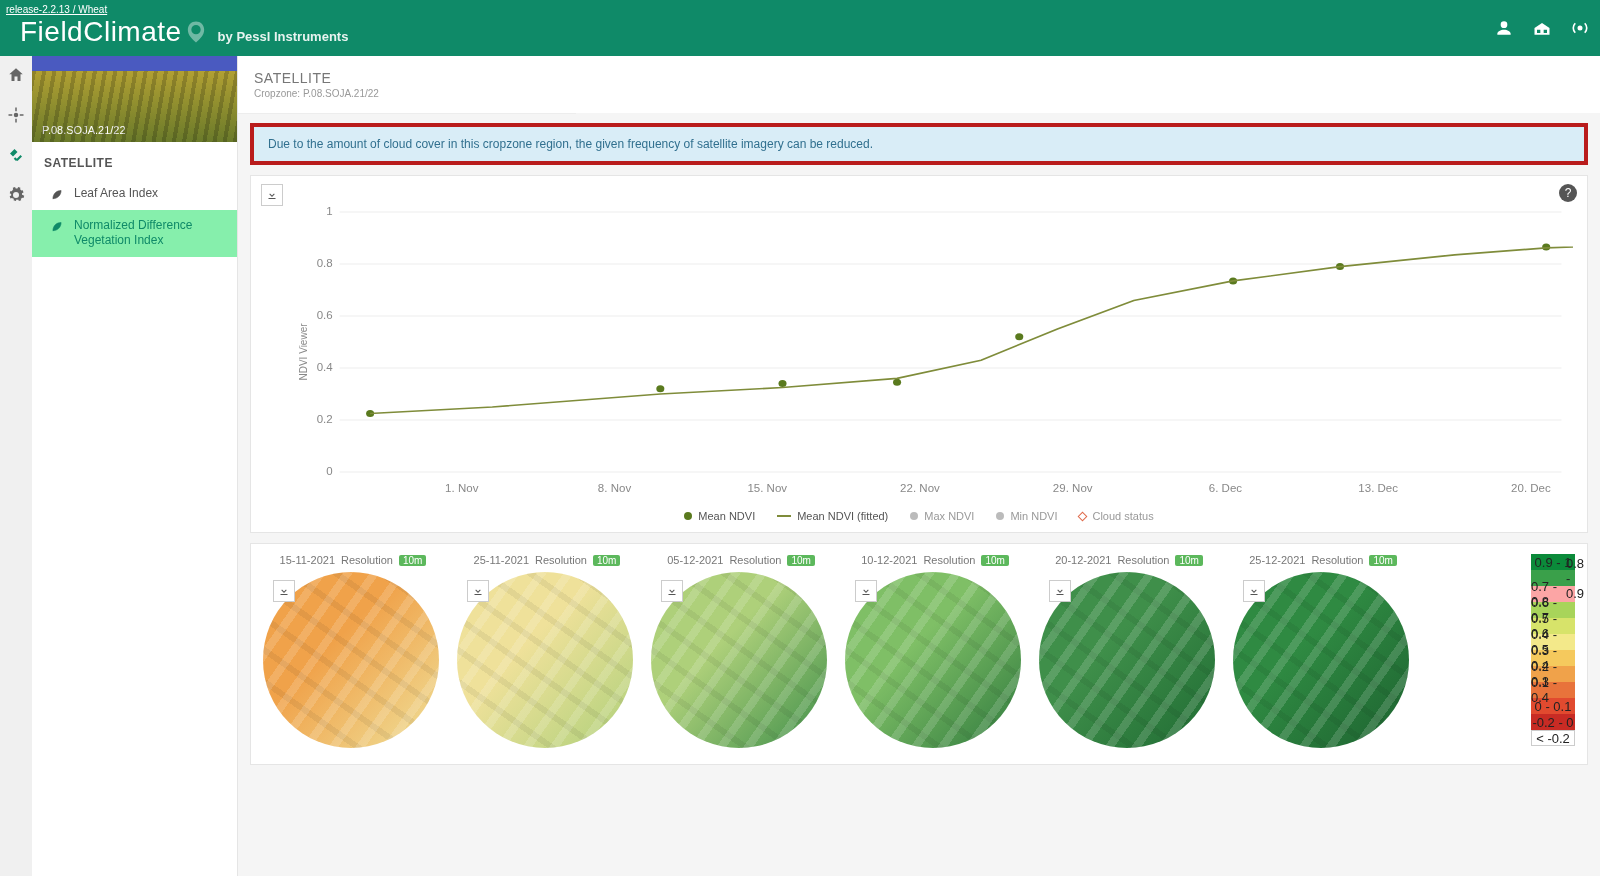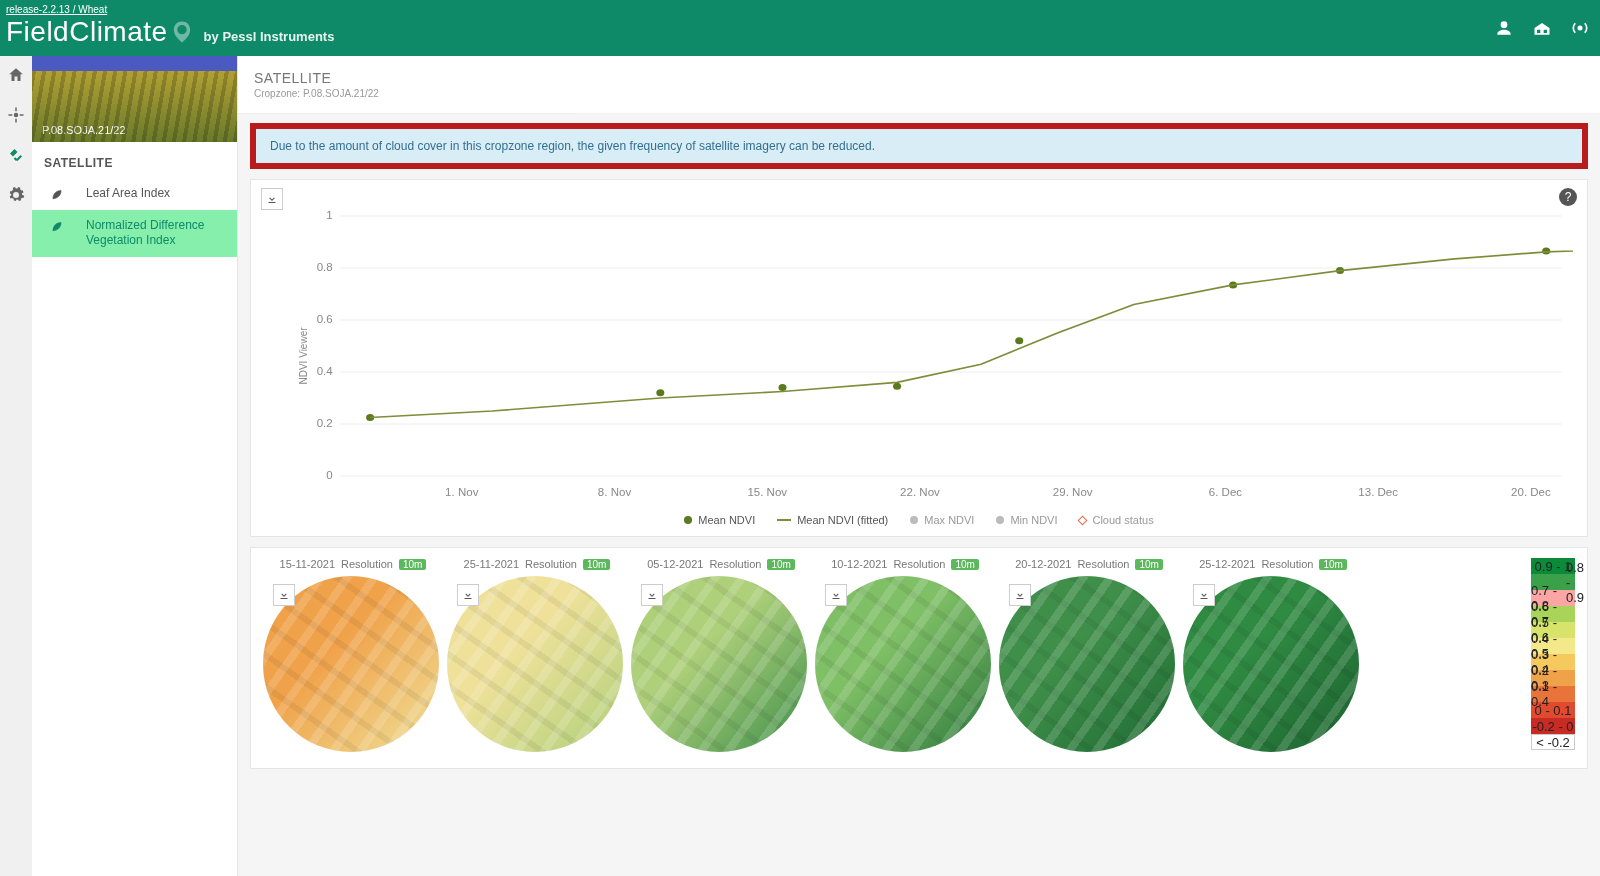--- a/index.html
+++ b/index.html
@@ -2,73 +2,73 @@
 <html><head>
 <meta charset="utf-8">
 <style>
   * { box-sizing: border-box; margin: 0; padding: 0; }
   html, body { height: 100%; font-family: Arial, Helvetica, sans-serif; font-size: 12px; color: #555; background: #fff; }
   body { display: flex; flex-direction: column; }
 
   
   .header { background: #0f8a68; color: #fff; height: 56px; display: flex; align-items: center; position: relative; }
   .release { position: absolute; top: 4px; left: 6px; font-size: 10px; color: #fff; text-decoration: underline; }
-  .brand { display: flex; align-items: baseline; padding-left: 6px; margin-top: 8px; }
+  .brand { display: flex; align-items: baseline; padding-left: 20px; margin-top: 8px; }
   .brand-logo { font-size: 28px; font-weight: 400; letter-spacing: .5px; display: flex; align-items: center; }
   .brand-logo svg { height: 28px; }
   .brand-by { font-size: 13px; margin-left: 8px; opacity: .9; font-weight: bold; }
   .header-icons { position: absolute; right: 10px; top: 50%; transform: translateY(-50%); display: flex; gap: 18px; }
   .header-icons .hicon { width: 20px; height: 20px; fill: #fff; cursor: pointer; }
 
   
   .shell { flex: 1; display: flex; min-height: 0; }
   .rail { width: 32px; background: #f0f0f0; display: flex; flex-direction: column; align-items: center; padding-top: 10px; gap: 22px; }
   .rail .ricn { width: 18px; height: 18px; fill: #666; cursor: pointer; }
   .rail .ricn.active { fill: #0f8a68; }
 
   .sidebar { width: 206px; background: #fff; border-right: 1px solid #e5e5e5; display: flex; flex-direction: column; }
   .fieldimg { height: 86px; background: linear-gradient(180deg,#4a5ac0 0%,#4a5ac0 18%,#b1a033 18%,#6a7a2a 100%); position: relative; color: #fff; }
   .fieldimg::after { content:""; position:absolute; inset:18% 0 0 0; background:
       repeating-linear-gradient(100deg, rgba(0,0,0,.18) 0 4px, transparent 4px 10px); }
   .fieldname { position: absolute; bottom: 6px; left: 10px; font-size: 11px; }
 
   .side-title { font-size: 12px; font-weight: 700; color: #555; padding: 14px 12px 8px; letter-spacing: .5px; }
-  .navitem { display: flex; align-items: flex-start; gap: 22px; padding: 8px 12px 8px 18px; font-size: 12px; cursor: pointer; }
+  .navitem { display: flex; align-items: flex-start; gap: 10px; padding: 8px 12px 8px 18px; font-size: 12px; cursor: pointer; }
   .navitem svg { width: 14px; height: 14px; flex: none; margin-top: 1px; }
   .navitem.active { background: #86efac; color: #0f8a68; }
   .navitem.active svg { fill: #0f8a68; }
   .navitem .lbl { line-height: 1.3; }
 
   .content { flex: 1; overflow: auto; background: #f5f5f5; padding: 0 12px 12px 12px; display: flex; flex-direction: column; gap: 10px; }
 
   .pagehdr { background: #fff; padding: 14px 16px; width: 130px; box-shadow: 0 1px 0 rgba(0,0,0,.03); margin-left:-12px; width: calc(100% - 1000px); min-width:140px;}
   .pagehdr-wrap { background:#fff; margin: 0 -12px; padding: 0 12px; display:flex;}
   .pagehdr h2 { font-size: 14px; font-weight: 400; color: #777; letter-spacing: .5px; }
   .pagehdr .sub { font-size: 10px; color: #999; margin-top: 2px; }
 
-  .banner { background: #d9edf7; border: 6px solid #b91c1c; color: #31708f; padding: 10px 14px; font-size: 12px; }
+  .banner { background: #d9edf7; border: 4px solid #b91c1c; color: #31708f; padding: 10px 14px; font-size: 12px; }
 
   .card { background: #fff; border: 1px solid #e5e5e5; position: relative; }
   .chartcard { padding: 8px 14px 10px 14px; }
   .dlbtn { border: 1px solid #ccc; background: #fff; width: 22px; height: 22px; display: inline-flex; align-items: center; justify-content: center; cursor: pointer; position: absolute; top: 8px; left: 10px; z-index: 3;}
   .dlbtn svg { width: 12px; height: 12px; fill: #555; }
   .helpbtn { position: absolute; top: 8px; right: 10px; width: 18px; height: 18px; border-radius: 50%; background: #555; color: #fff; display: flex; align-items: center; justify-content: center; font-size: 12px; cursor: pointer; }
 
   .chartbox { position: relative; height: 300px; margin: 18px 0 0 40px; }
   .ylabel { position: absolute; left: -30px; top: 50%; transform: translateY(-50%) rotate(-90deg); font-size: 10px; color: #888; white-space: nowrap; transform-origin: center; }
   svg.chartsvg { width: 100%; height: 100%; }
   .series-line { fill: none; stroke: #7f8c3a; stroke-width: 1.6; }
 
   .legend { display: flex; justify-content: center; gap: 22px; padding-top: 8px; font-size: 11px; color: #999; }
   .legend .item { display: flex; align-items: center; gap: 6px; }
   .legend .item.on { color: #555; }
   .lg-dot { width: 8px; height: 8px; border-radius: 50%; }
   .lg-line { width: 14px; height: 2px; }
 
-  .thumbs { display: flex; gap: 4px; padding: 10px 12px 16px; align-items: flex-start; }
+  .thumbs { display: flex; gap: 14px; padding: 10px 12px 16px; align-items: flex-start; }
   .thumb { width: 180px; }
   .thumb-hdr { display: flex; align-items: center; justify-content: center; gap: 6px; font-size: 11px; color: #777; padding-bottom: 6px; }
   .res-badge { background: #5cb85c; color: #fff; border-radius: 2px; padding: 0 4px; font-size: 10px; }
   .circwrap { position: relative; width: 176px; height: 176px; }
   .circ { width: 176px; height: 176px; border-radius: 50%; overflow: hidden; position: relative; }
   .circ::after{ content:""; position:absolute; inset:0; background:
       repeating-linear-gradient(125deg, rgba(255,255,255,.15) 0 8px, transparent 8px 22px),
       repeating-linear-gradient(35deg,  rgba(0,0,0,.06)     0 6px, transparent 6px 26px);
   }
   .circ-dl { position: absolute; bottom: 4px; right: 12px; }

